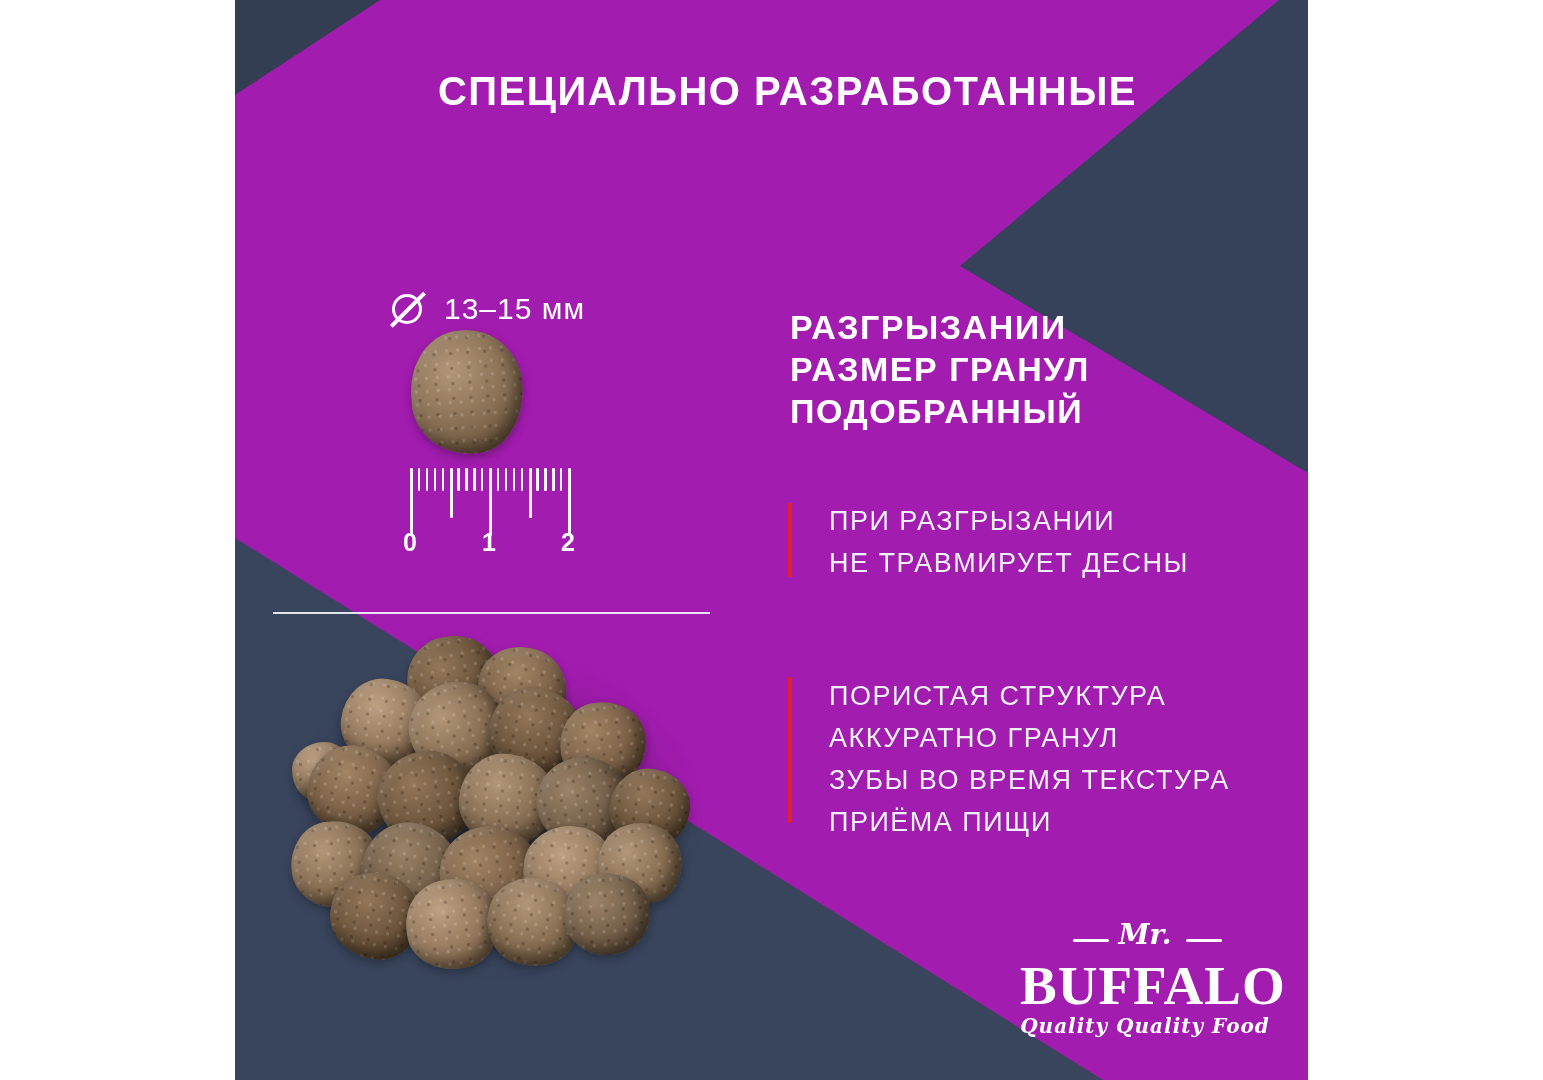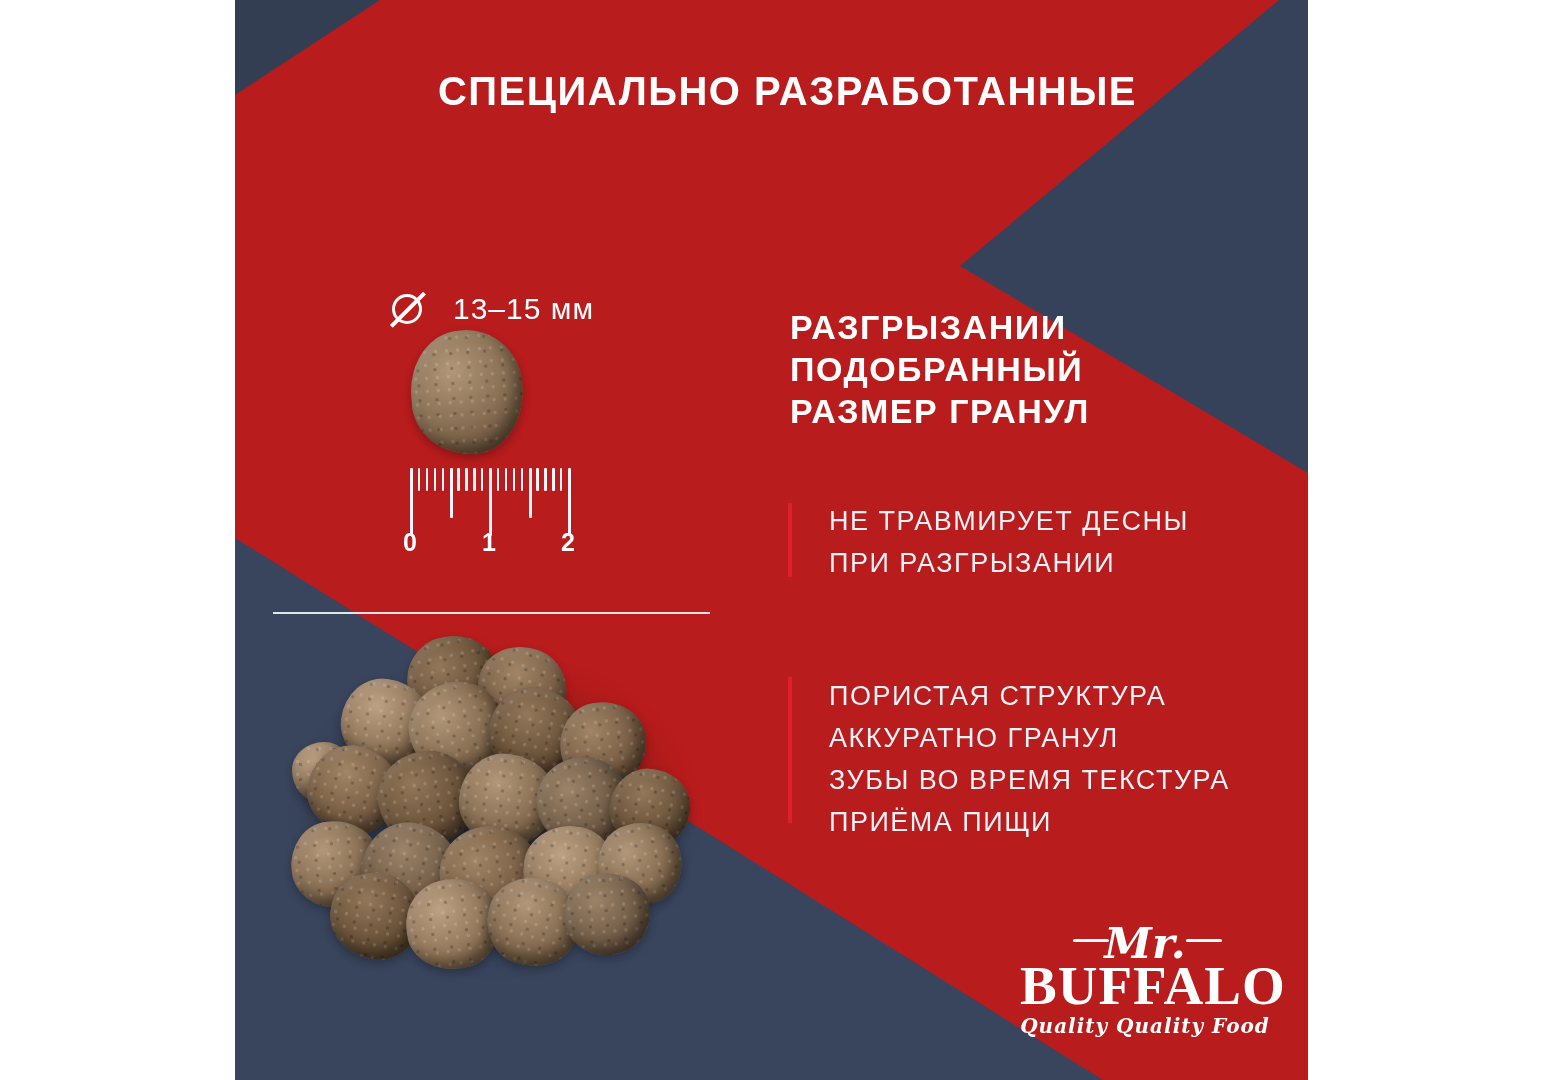--- a/index.html
+++ b/index.html
@@ -2,21 +2,21 @@
 <html><head>
 <meta charset="utf-8">
 <style>
   html,body{margin:0;padding:0;}
   body{
     width:1543px;height:1080px;background:#ffffff;position:relative;
     font-family:"Liberation Sans", sans-serif;overflow:hidden;
   }
   .canvas{
     position:absolute;left:235px;top:0;width:1073px;height:1080px;
-    background:#b91c1c;overflow:hidden;
+    background:#a21caf;overflow:hidden;
   }
   .bg-shape{position:absolute;left:0;top:0;width:1073px;height:1080px;}
   .bg-topright{background:#36425a;clip-path:polygon(1044px 0px,725px 266px,1073px 473px,1073px 0px);}
   .bg-bottomleft{background:#39455d;clip-path:polygon(0px 538px,868px 1080px,0px 1080px);}
   .bg-topleft{background:#333e52;clip-path:polygon(0px 0px,145px 0px,0px 95px);}
 
   .banner{
     position:absolute;left:130px;top:58px;width:845px;height:67px;
     display:flex;align-items:center;justify-content:center;
   }
@@ -26,21 +26,21 @@
   .subtitle{
     position:absolute;left:30px;top:148px;width:1043px;text-align:center;
     color:#fff;font-size:47px;font-weight:800;letter-spacing:1px;white-space:nowrap;
   }
 
   
   .spec-row{position:absolute;left:157px;top:292px;height:34px;display:flex;align-items:center;}
   .dia-icon{position:relative;width:30px;height:30px;flex:0 0 auto;}
   .dia-circle{position:absolute;left:0;top:0;width:24px;height:24px;border:3.5px solid #fff;border-radius:50%;}
   .dia-slash{position:absolute;left:14px;top:-8px;width:3.5px;height:47px;background:#fff;transform:rotate(45deg);}
-  .spec-text{margin-left:31px;color:#fff;font-size:30px;font-weight:500;letter-spacing:1px;white-space:nowrap;}
+  .spec-text{margin-left:22px;color:#fff;font-size:30px;font-weight:500;letter-spacing:1px;white-space:nowrap;}
 
   
   .kib{
     position:absolute;
     box-shadow:inset -6px -8px 14px rgba(0,0,0,.40), inset 4px 5px 10px rgba(255,255,255,.10), 0 4px 9px rgba(10,12,18,.30);
   }
   #single-kibble{
     left:176px;top:330px;width:112px;height:124px;
     border-radius:48% 52% 46% 54% / 52% 48% 55% 45%;
     transform:rotate(-4deg);
@@ -79,21 +79,21 @@
   #bullet-text-2{top:675px;}
 
   
   .logo{position:absolute;left:785px;top:922px;width:250px;height:120px;color:#fff;}
   .logo-mr-row{position:absolute;left:0;top:0;width:100%;height:36px;}
   .logo-dash{position:absolute;top:17px;width:36px;height:3px;background:#fff;border-radius:2px;}
   .logo-dash-left{left:53px;}
   .logo-dash-right{left:166px;}
   .logo-mr{
     position:absolute;left:0;top:-4px;width:100%;text-align:center;
-    font-family:"DejaVu Serif", serif;font-style:italic;font-weight:700;font-size:43px;
+    font-family:"DejaVu Serif", serif;font-style:italic;font-weight:700;font-size:28px;
   }
   .logo-name{
     position:absolute;left:0;top:32px;width:100%;text-align:left;
     font-family:"Liberation Serif", serif;font-weight:700;font-size:55px;letter-spacing:1px;
   }
   .logo-tagline{
     position:absolute;left:0;top:92px;width:100%;text-align:center;
     font-family:"DejaVu Serif", serif;font-style:italic;font-weight:700;font-size:20px;letter-spacing:1px;white-space:nowrap;
   }
 </style>
@@ -146,28 +146,28 @@
       <div class="tick" style="left: 158px; width: 3px; height: 68px;"></div>
     </div>
 
   <div class="divider"></div>
 
   <div class="pile-shadow"></div>
   <div id="pile"></div>
 
   <div class="heading">
     <div>РАЗГРЫЗАНИИ</div>
+    <div>РАЗМЕР ГРАНУЛ</div>
     <div>ПОДОБРАННЫЙ</div>
-    <div>РАЗМЕР ГРАНУЛ</div>
   </div>
 
   <div id="bar-1" class="bullet-bar"></div>
   <div id="bullet-text-1" class="bullet-text">
+    <div>ПРИ РАЗГРЫЗАНИИ</div>
     <div>НЕ ТРАВМИРУЕТ ДЕСНЫ</div>
-    <div>ПРИ РАЗГРЫЗАНИИ</div>
   </div>
 
   <div id="bar-2" class="bullet-bar"></div>
   <div id="bullet-text-2" class="bullet-text">
     <div>ПОРИСТАЯ СТРУКТУРА</div>
     <div>АККУРАТНО ГРАНУЛ</div>
     <div>ЗУБЫ ВО ВРЕМЯ ТЕКСТУРА</div>
     <div>ПРИЁМА ПИЩИ</div>
   </div>
 

